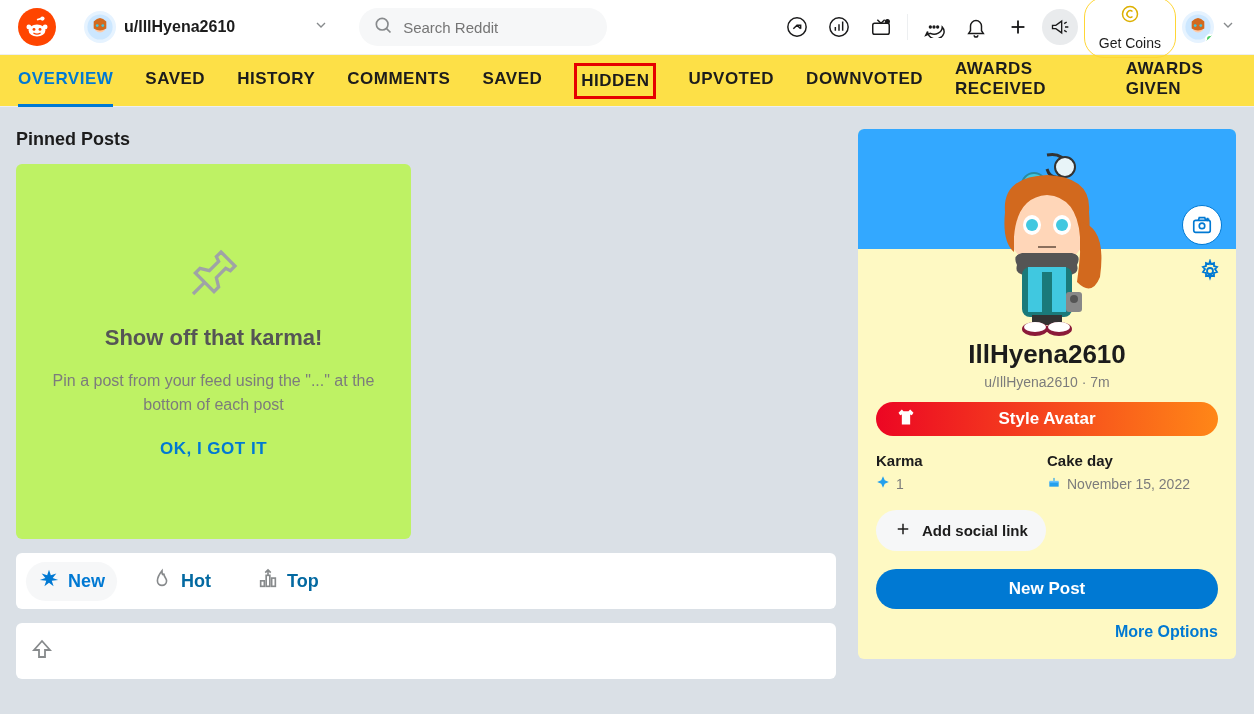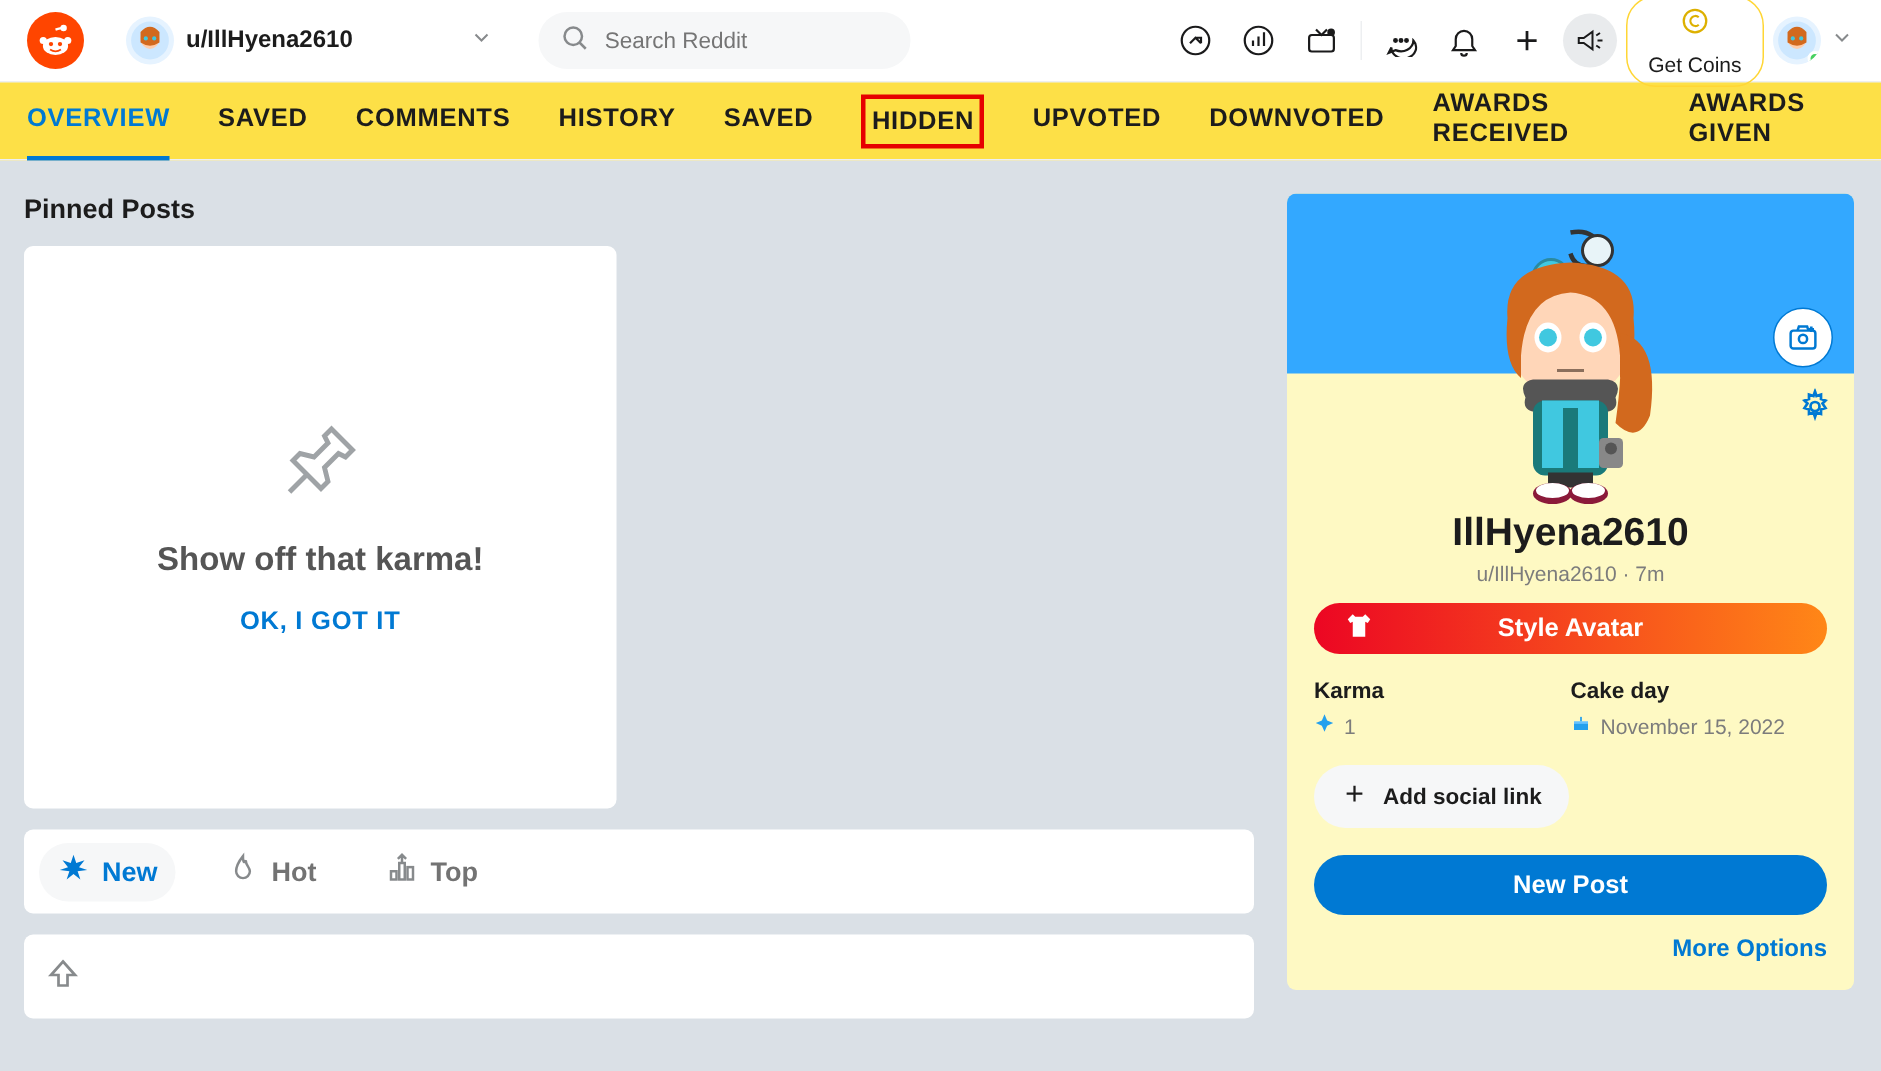--- a/index.html
+++ b/index.html
@@ -27,28 +27,28 @@
   
   .tabs { background: #fde047; display: flex; align-items: center; height: 52px; padding: 0 18px; gap: 32px; border-bottom: 1px solid #edeff1;}
   .tab { font-size: 17px; font-weight: 700; color: #1c1c1c; cursor: pointer; letter-spacing: 0.5px; height: 52px; display:flex; align-items:center; border-bottom: 3px solid transparent;}
   .tab.active { color: #0079d3; border-bottom-color: #0079d3; }
   .tab.highlight { border: 3px solid #e60000; padding: 0 4px; height: 36px; }
   
   
   .content { display: flex; padding: 22px 16px; gap: 22px; }
   .left { flex: 0 0 820px; }
   .pinned-title { font-size: 18px; font-weight: 700; color: #1c1c1c; margin-bottom: 14px; }
-  .pin-card { background: #ffffff; border-radius: 6px; width: 395px; height: 375px; display: flex; flex-direction: column; align-items: center; justify-content: center; padding: 30px; }
+  .pin-card { background: #bef264; border-radius: 6px; width: 395px; height: 375px; display: flex; flex-direction: column; align-items: center; justify-content: center; padding: 30px; }
   .pin-icon { color: #9fa3a6; margin-bottom: 20px; }
   .pin-heading { font-size: 22px; font-weight: 600; color: #555; margin-bottom: 18px; }
   .pin-desc { text-align: center; font-size: 16px; color: #7c7c7c; line-height: 1.5; margin-bottom: 22px; }
   .pin-ok { color: #0079d3; font-weight: 700; font-size: 17px; cursor: pointer; letter-spacing: 0.5px; }
   
   .sort-bar { background: #fff; border-radius: 6px; margin-top: 14px; height: 56px; display: flex; align-items: center; padding: 0 10px; gap: 22px; }
-  .sort-item { display: flex; align-items: center; gap: 8px; font-size: 18px; font-weight: 700; color: #737373; cursor: pointer; padding: 6px 12px; border-radius: 20px;}
+  .sort-item { display: flex; align-items: center; gap: 8px; font-size: 18px; font-weight: 700; color: #0369a1; cursor: pointer; padding: 6px 12px; border-radius: 20px;}
   .sort-item.active { color: #0079d3; background: #f6f7f8; }
   
   .feed-stub { background: #fff; border-radius: 6px; margin-top: 14px; height: 56px; display: flex; align-items: center; padding: 0 14px; }
   .upvote-stub { color: #878a8c; }
   
   
   .side { flex: 0 0 378px; }
   .profile-card { background: #fef9c3; border-radius: 6px; overflow: hidden; position: relative; }
   .banner { background: #33a8ff; height: 120px; position: relative; }
   .camera-btn { position: absolute; right: 14px; top: 76px; width: 40px; height: 40px; background: #fff; border: 1px solid #0079d3; border-radius: 50%; display: flex; align-items: center; justify-content: center; color: #0079d3; cursor: pointer; }
@@ -175,41 +175,42 @@
       <span><svg width="16" height="16" viewBox="0 0 24 24" fill="none" stroke="#878a8c" stroke-width="2">
             <polyline points="6 9 12 15 18 9"></polyline>
           </svg></span>
     </div>
   </div>
 </div>
 
 <div class="tabs">
   <div class="tab active">OVERVIEW</div>
   <div class="tab">SAVED</div>
+  <div class="tab">HISTORY</div>
   <div class="tab">COMMENTS</div>
-  <div class="tab">HISTORY</div>
   <div class="tab">SAVED</div>
   <div class="tab highlight">HIDDEN</div>
   <div class="tab">UPVOTED</div>
   <div class="tab">DOWNVOTED</div>
   <div class="tab">AWARDS RECEIVED</div>
   <div class="tab">AWARDS GIVEN</div>
 </div>
 
 <div class="content">
   <div class="left">
     <div class="pinned-title">Pinned Posts</div>
     <div class="pin-card">
       <div class="pin-icon">
         <svg width="56" height="56" viewBox="0 0 24 24" fill="none" stroke="currentColor" stroke-width="1.4">
             <path d="M15 3 L21 9 L19 11 L17 10 L13 14 L14 18 L12 20 L4 12 L6 10 L10 11 L14 7 L13 5 Z"></path>
             <line x1="8" y1="16" x2="3" y2="21"></line>
           </svg>
       </div>
       <div class="pin-heading">Show off that karma!</div>
+      <div class="pin-desc">Pin a post from your feed using the "..." at the bottom of each post</div>
       <div class="pin-ok">OK, I GOT IT</div>
     </div>
 
     <div class="sort-bar">
       <div class="sort-item active">
         <span><svg width="22" height="22" viewBox="0 0 24 24" fill="#0079d3">
               <path d="M12 2 L14 8 L20 6 L16 11 L22 13 L15 14 L17 20 L12 16 L7 20 L9 14 L2 13 L8 11 L4 6 L10 8 Z"></path>
             </svg></span>
         <span>New</span>
       </div>

